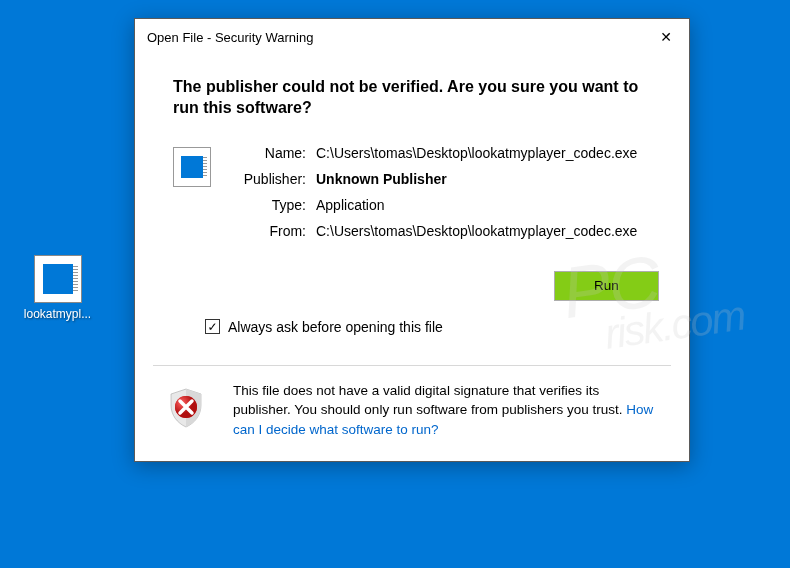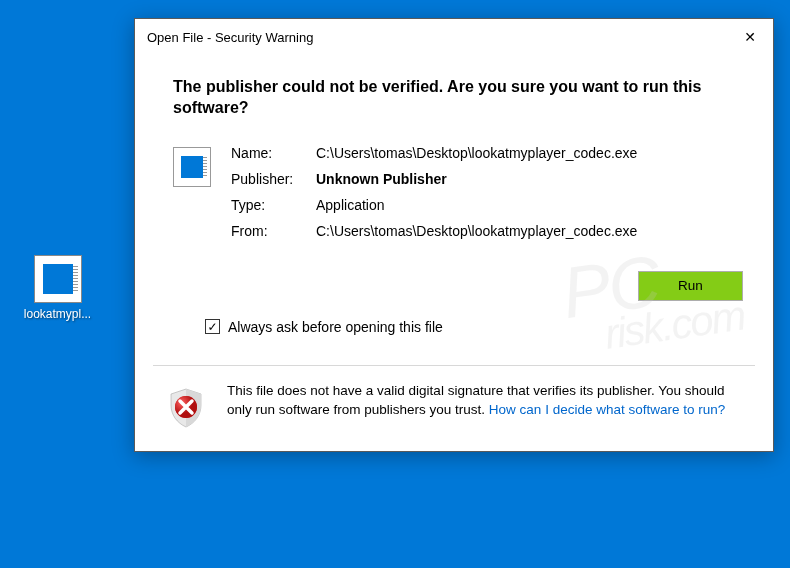--- a/index.html
+++ b/index.html
@@ -48,21 +48,21 @@
       background: repeating-linear-gradient(to bottom, #999 0, #999 1px, transparent 1px, transparent 3px);
     }
     .desktop-icon-label {
       text-align: center;
       text-shadow: 1px 1px 2px rgba(0,0,0,0.5);
     }
     .dialog {
       position: absolute;
       left: 134px;
       top: 18px;
-      width: 640px;
+      width: 556px;
       background: white;
       border: 1px solid #5a5a5a;
       box-shadow: 0 4px 20px rgba(0,0,0,0.3);
     }
     .titlebar {
       height: 36px;
       display: flex;
       align-items: center;
       justify-content: space-between;
       padding-left: 12px;
@@ -123,20 +123,22 @@
     .details-table {
       font-size: 14px;
       color: #000;
     }
     .details-row {
       display: flex;
       margin-bottom: 10px;
     }
     .details-label {
       width: 85px;
+      text-align: right;
+      padding-right: 10px;
     }
     .details-value { }
     .details-value.bold { font-weight: 600; }
     .button-row {
       display: flex;
       justify-content: flex-end;
       gap: 12px;
       margin-top: 22px;
       margin-bottom: 18px;
     }
@@ -170,21 +172,21 @@
     }
     .divider {
       height: 2px;
       background: #d8d8d8;
       margin: 6px 18px 0 18px;
       border-bottom: 1px solid #fff;
     }
     .footer {
       padding: 14px 30px 22px 30px;
       display: flex;
-      gap: 20px;
+      gap: 26px;
       align-items: flex-start;
     }
     .shield-icon {
       width: 42px;
       height: 42px;
       flex-shrink: 0;
       margin-top: 6px;
     }
     .footer-text {
       font-size: 13.5px;

